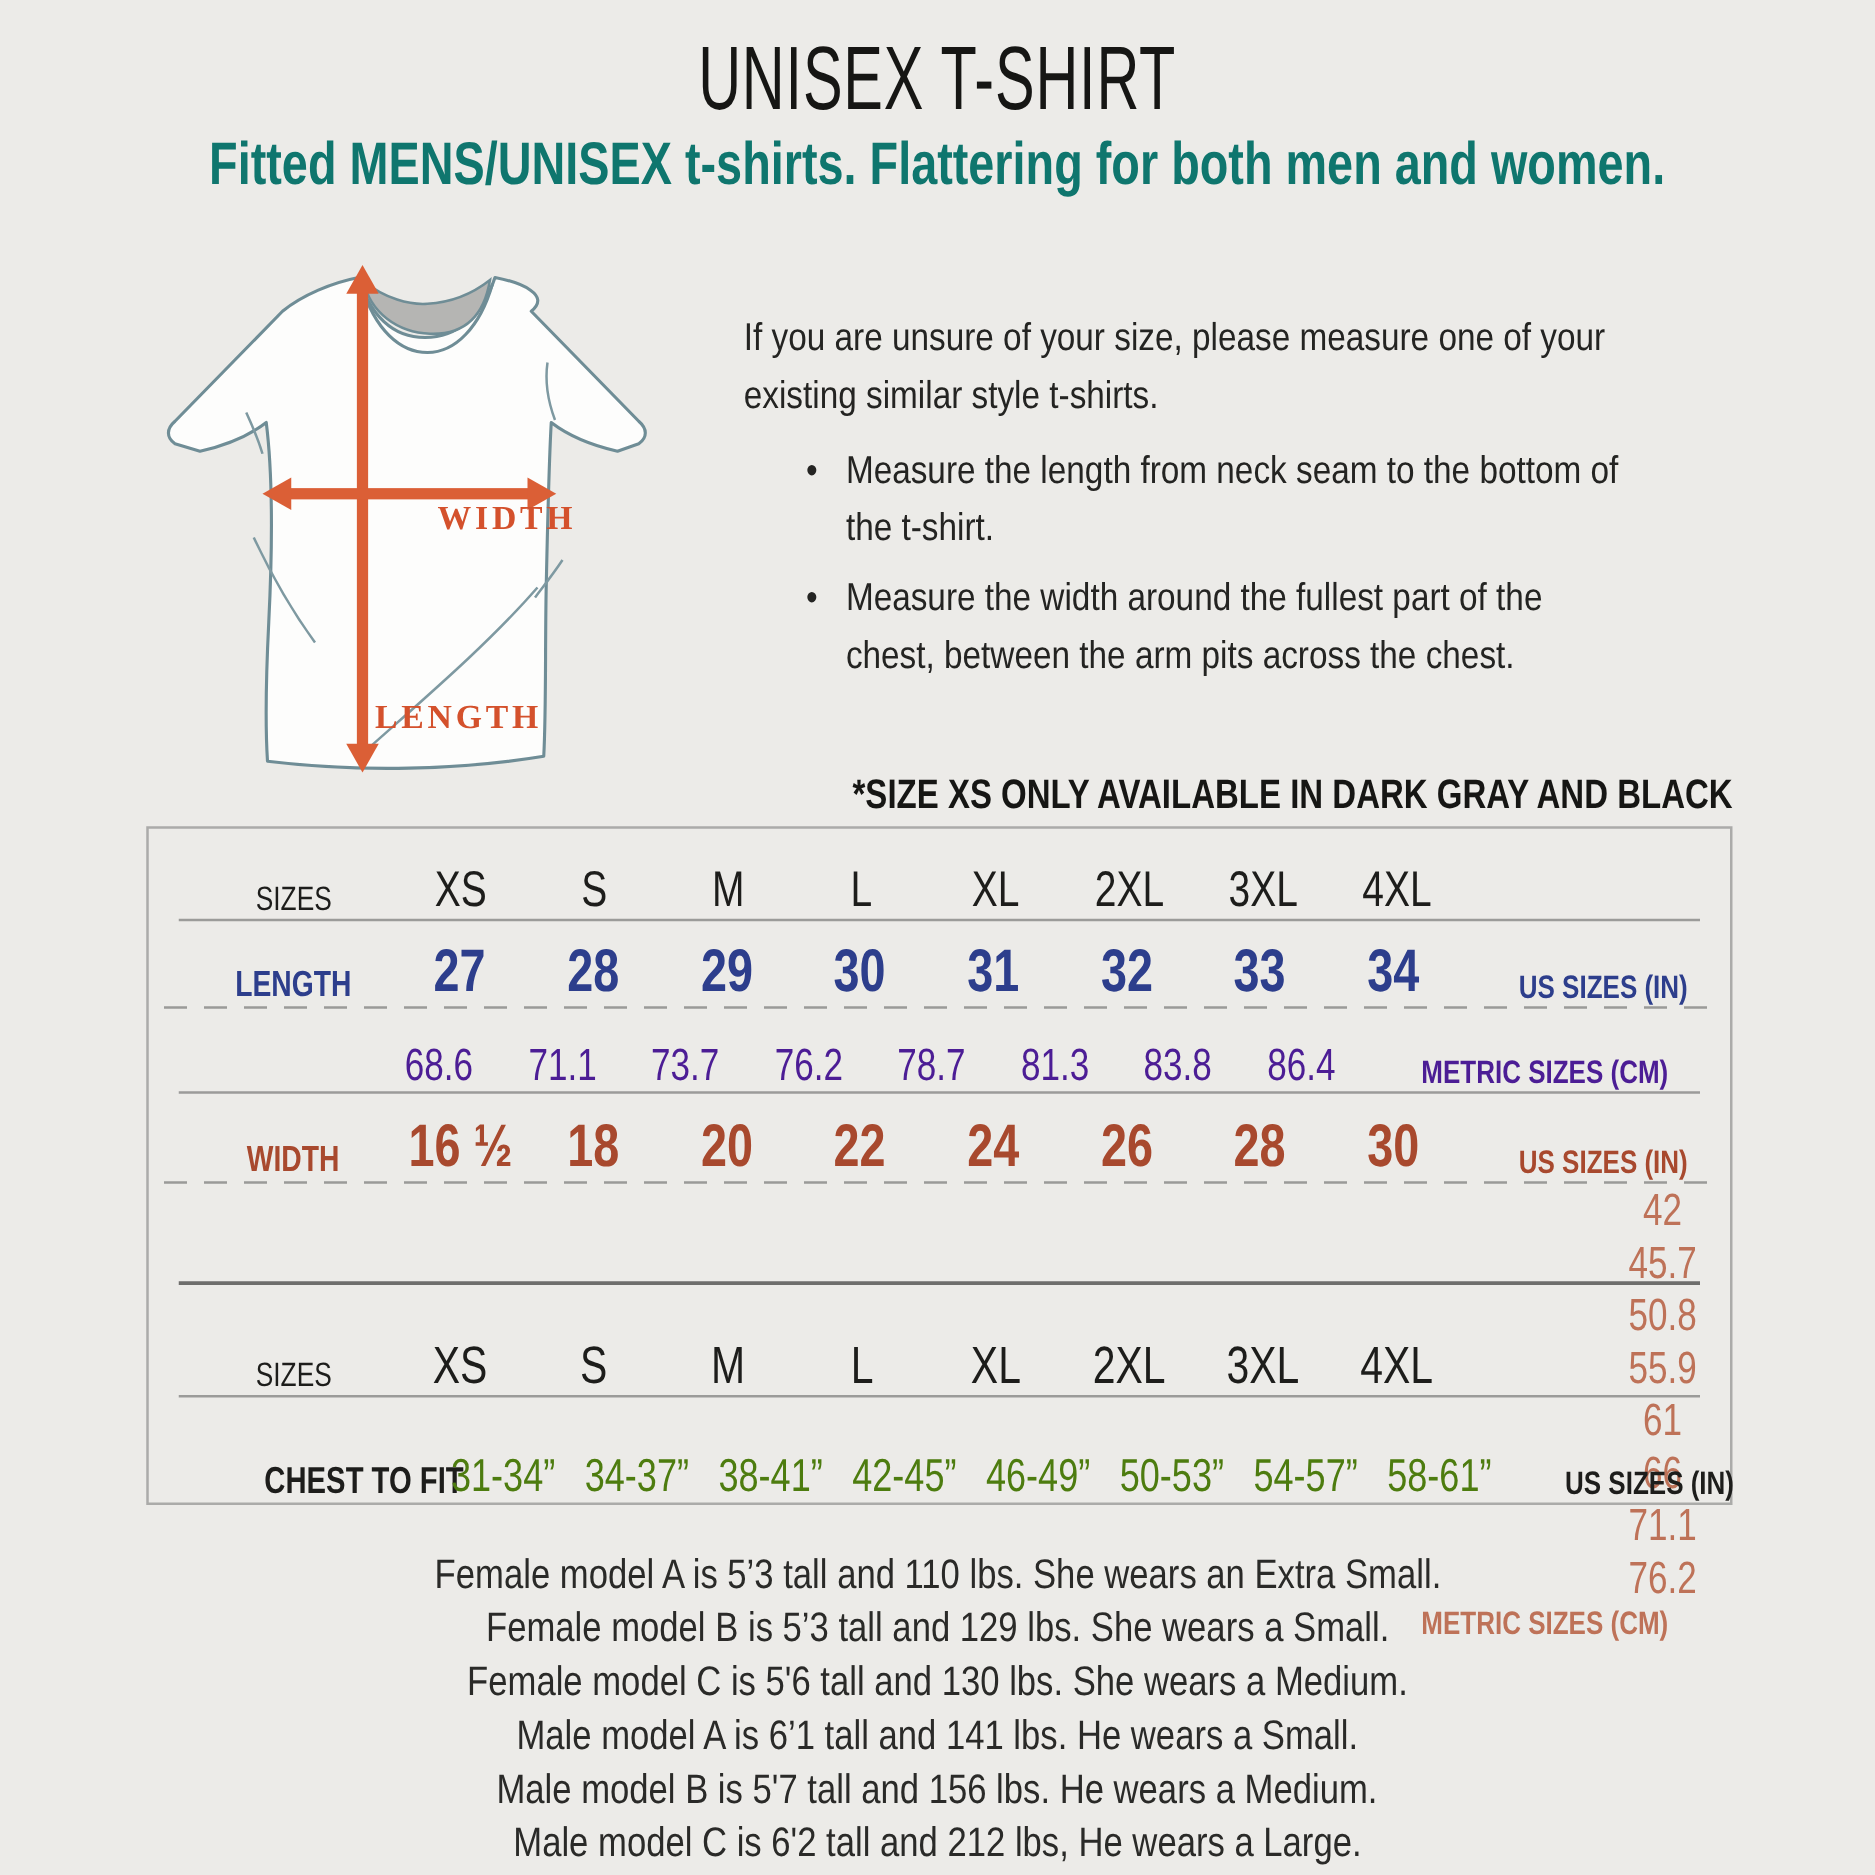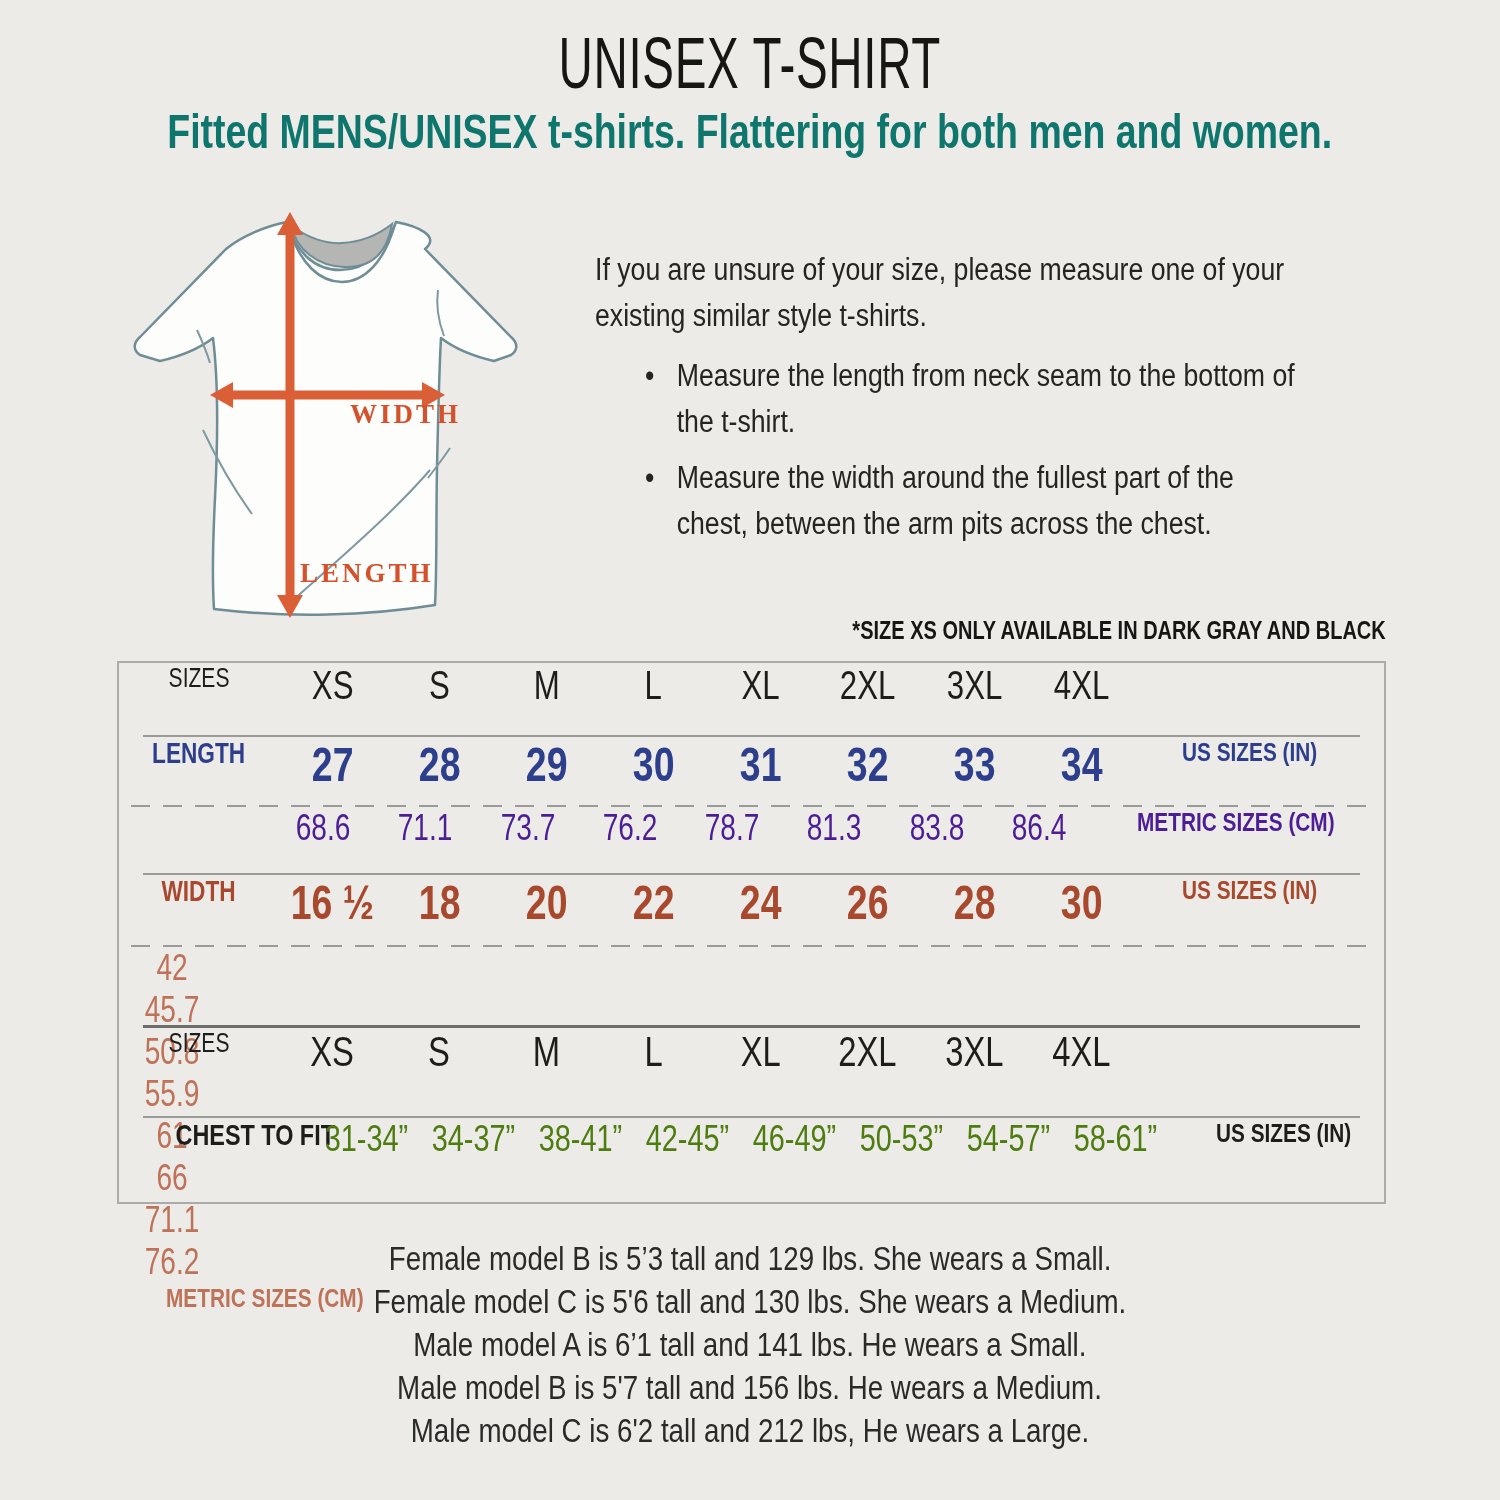--- a/index.html
+++ b/index.html
@@ -48,30 +48,30 @@
   }
   .instructions .intro { width:900px; }
   .instructions ul { list-style:none; width:820px; margin-top:14px; }
   .instructions li { position:relative; padding-left:95px; margin-top:10px; }
   .instructions li .bullet-dot {
     position:absolute; left:58px; top:0; font-size:31px;
   }
 
   .xs-note {
     position:absolute; top:616px; right:114px;
-    font-size:25px; font-weight:bold; color:#161614;
+    font-size:33px; font-weight:bold; color:#161614;
   }
 
   
   .size-table {
     position:absolute; left:117px; top:661px; width:1269px;
     border:2px solid #ABABA9; background:transparent;
     display:flex; flex-direction:column;
   }
-  .t-row { display:flex; align-items:flex-start; }
+  .t-row { display:flex; align-items:flex-end;padding-left:36px; }
   .c-label { width:160px; text-align:center; }
   .c-size  { width:107px; text-align:center; }
   .c-unit  { flex:1; text-align:left; padding-left:47px; }
 
   .sep-solid  { border-top:2px solid #9B9B99; margin:0 24px; }
   .sep-thick  { border-top:3px solid #6E6E6C; margin:0 24px; }
   .sep-dashed {
     height:2px; margin:0 12px;
     background:repeating-linear-gradient(to right,#9A9A98 0 19px,transparent 19px 32px);
   }
@@ -290,20 +290,21 @@
       <div class="c-size chest-val"><span class="cx">42-45”</span></div>
       <div class="c-size chest-val"><span class="cx">46-49”</span></div>
       <div class="c-size chest-val"><span class="cx">50-53”</span></div>
       <div class="c-size chest-val"><span class="cx">54-57”</span></div>
       <div class="c-size chest-val"><span class="cx">58-61”</span></div>
       <div class="c-unit unit-lbl"><span class="cx-l">US SIZES (IN)</span></div>
     </div>
   </div>
 
   <div class="model-info">
+    <div><span class="cx">Female model A is 5’3 tall and 110 lbs. She wears an Extra Small.</span></div>
     <div><span class="cx">Female model B is 5’3 tall and 129 lbs. She wears a Small.</span></div>
     <div><span class="cx">Female model C is 5'6 tall and 130 lbs. She wears a Medium.</span></div>
     <div><span class="cx">Male model A is 6’1 tall and 141 lbs. He wears a Small.</span></div>
     <div><span class="cx">Male model B is 5'7 tall and 156 lbs. He wears a Medium.</span></div>
     <div><span class="cx">Male model C is 6'2 tall and 212 lbs, He wears a Large.</span></div>
   </div>
 
 </div>
 
 </body></html>

